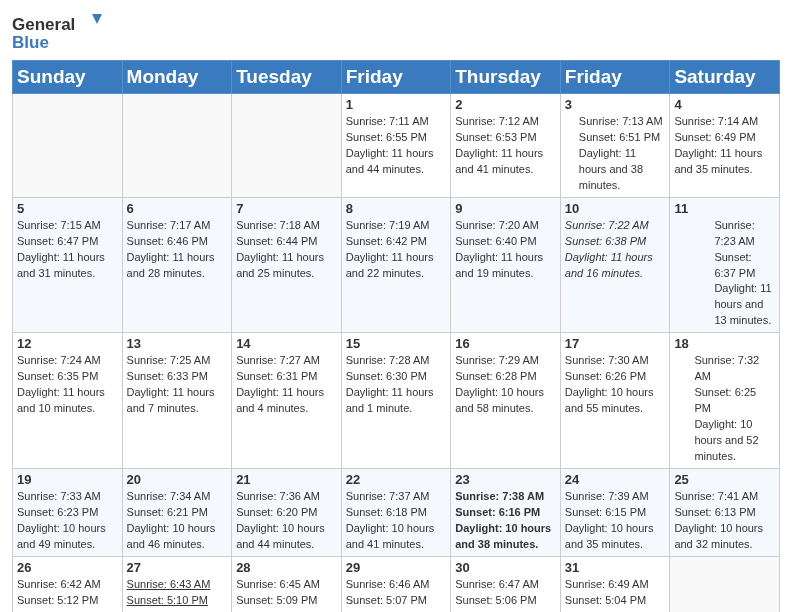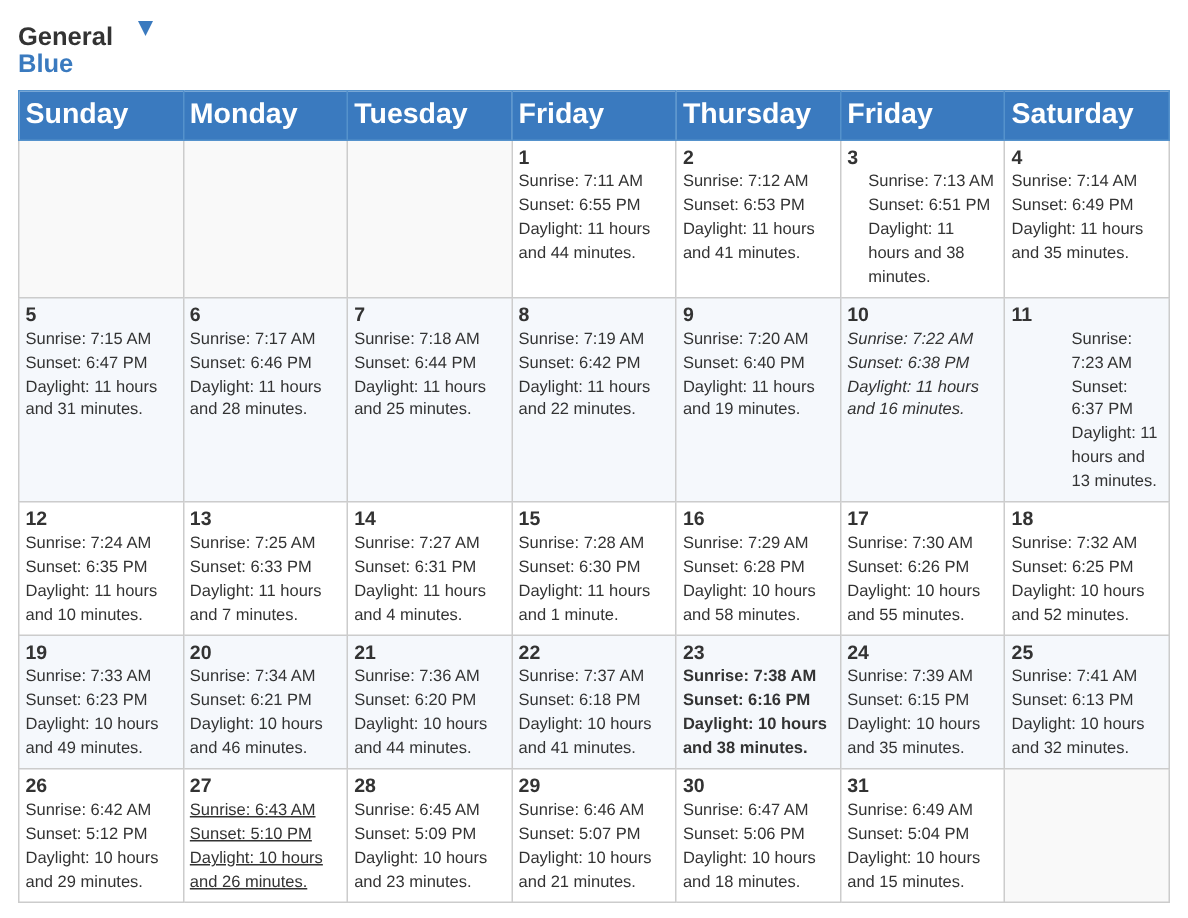--- a/index.html
+++ b/index.html
@@ -223,21 +223,21 @@
 Daylight: 10 hours and 58 minutes.</div>
           </td>
           <td>
             <div class="day-number">17</div>
             <div class="day-info" style="white-space: pre-line;">Sunrise: 7:30 AM
 Sunset: 6:26 PM
 Daylight: 10 hours and 55 minutes.</div>
           </td>
           <td>
             <div class="day-number">18</div>
-            <div class="day-info" style="white-space: pre-line;">Sunrise: 7:32 AM
+            <div class="day-info" style="white-space: pre-line; margin-left: 20px;">Sunrise: 7:32 AM
 Sunset: 6:25 PM
 Daylight: 10 hours and 52 minutes.</div>
           </td>
         </tr>
         <tr>
           <td>
             <div class="day-number">19</div>
             <div class="day-info" style="white-space: pre-line;">Sunrise: 7:33 AM
 Sunset: 6:23 PM
 Daylight: 10 hours and 49 minutes.</div>

